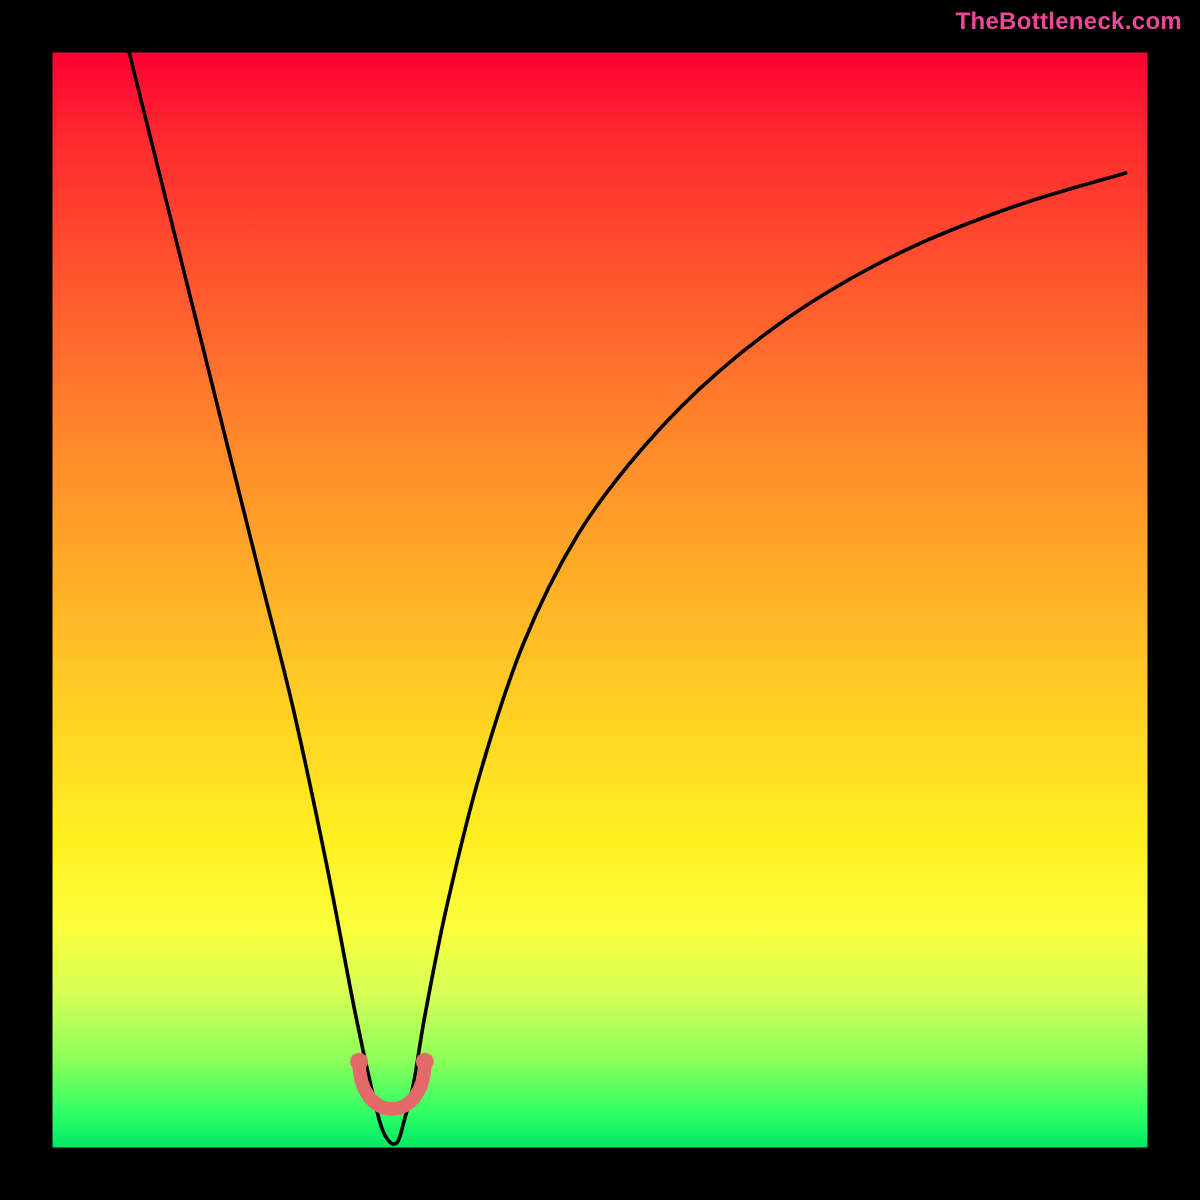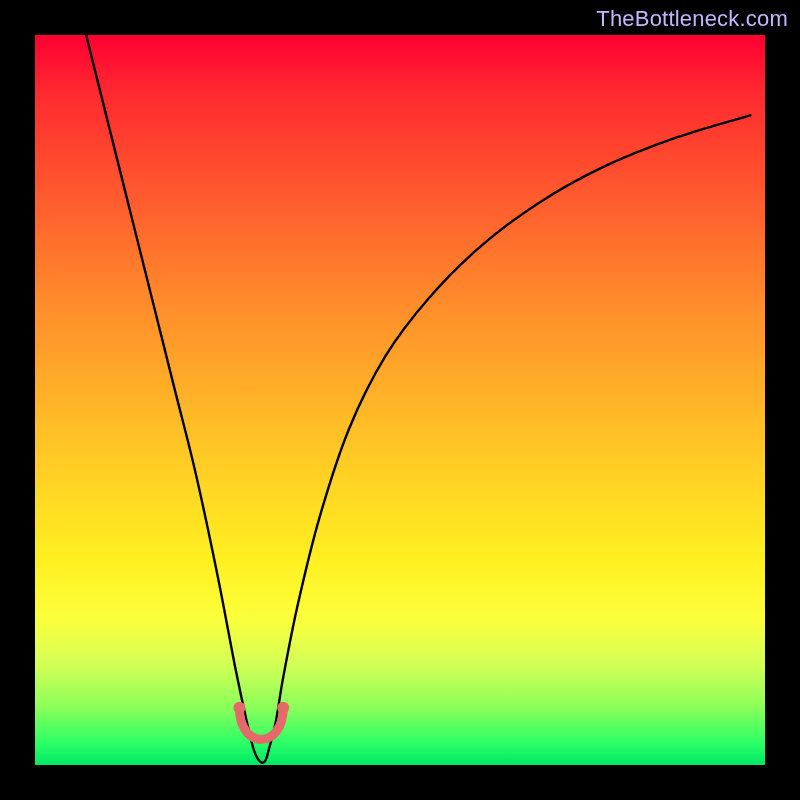--- a/index.html
+++ b/index.html
@@ -45,23 +45,23 @@
     left: 0;
     top: 0;
     width: 730px;
     height: 730px;
     overflow: visible;
   }
   .watermark {
     position: absolute;
     top: 6px;
     right: 12px;
-    color: #c4b5fd;
-    font-size: 22px;
-    font-weight: 400;
+    color: #ec4899;
+    font-size: 16px;
+    font-weight: 700;
     letter-spacing: 0.2px;
   }
   .small-arc {
     
   }
 </style>
 </head>
 <body>
 
 <div class="frame">

